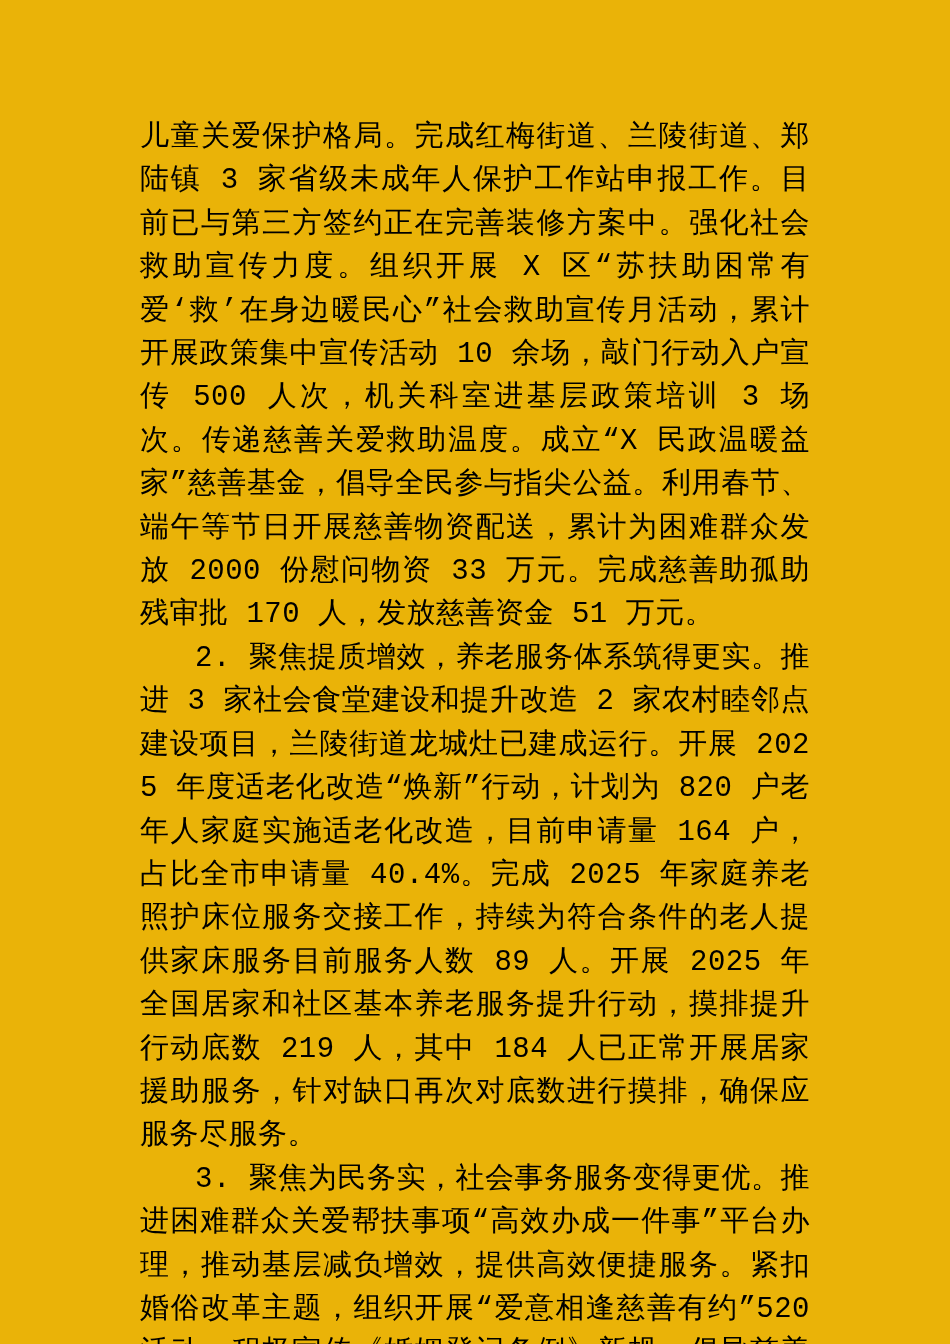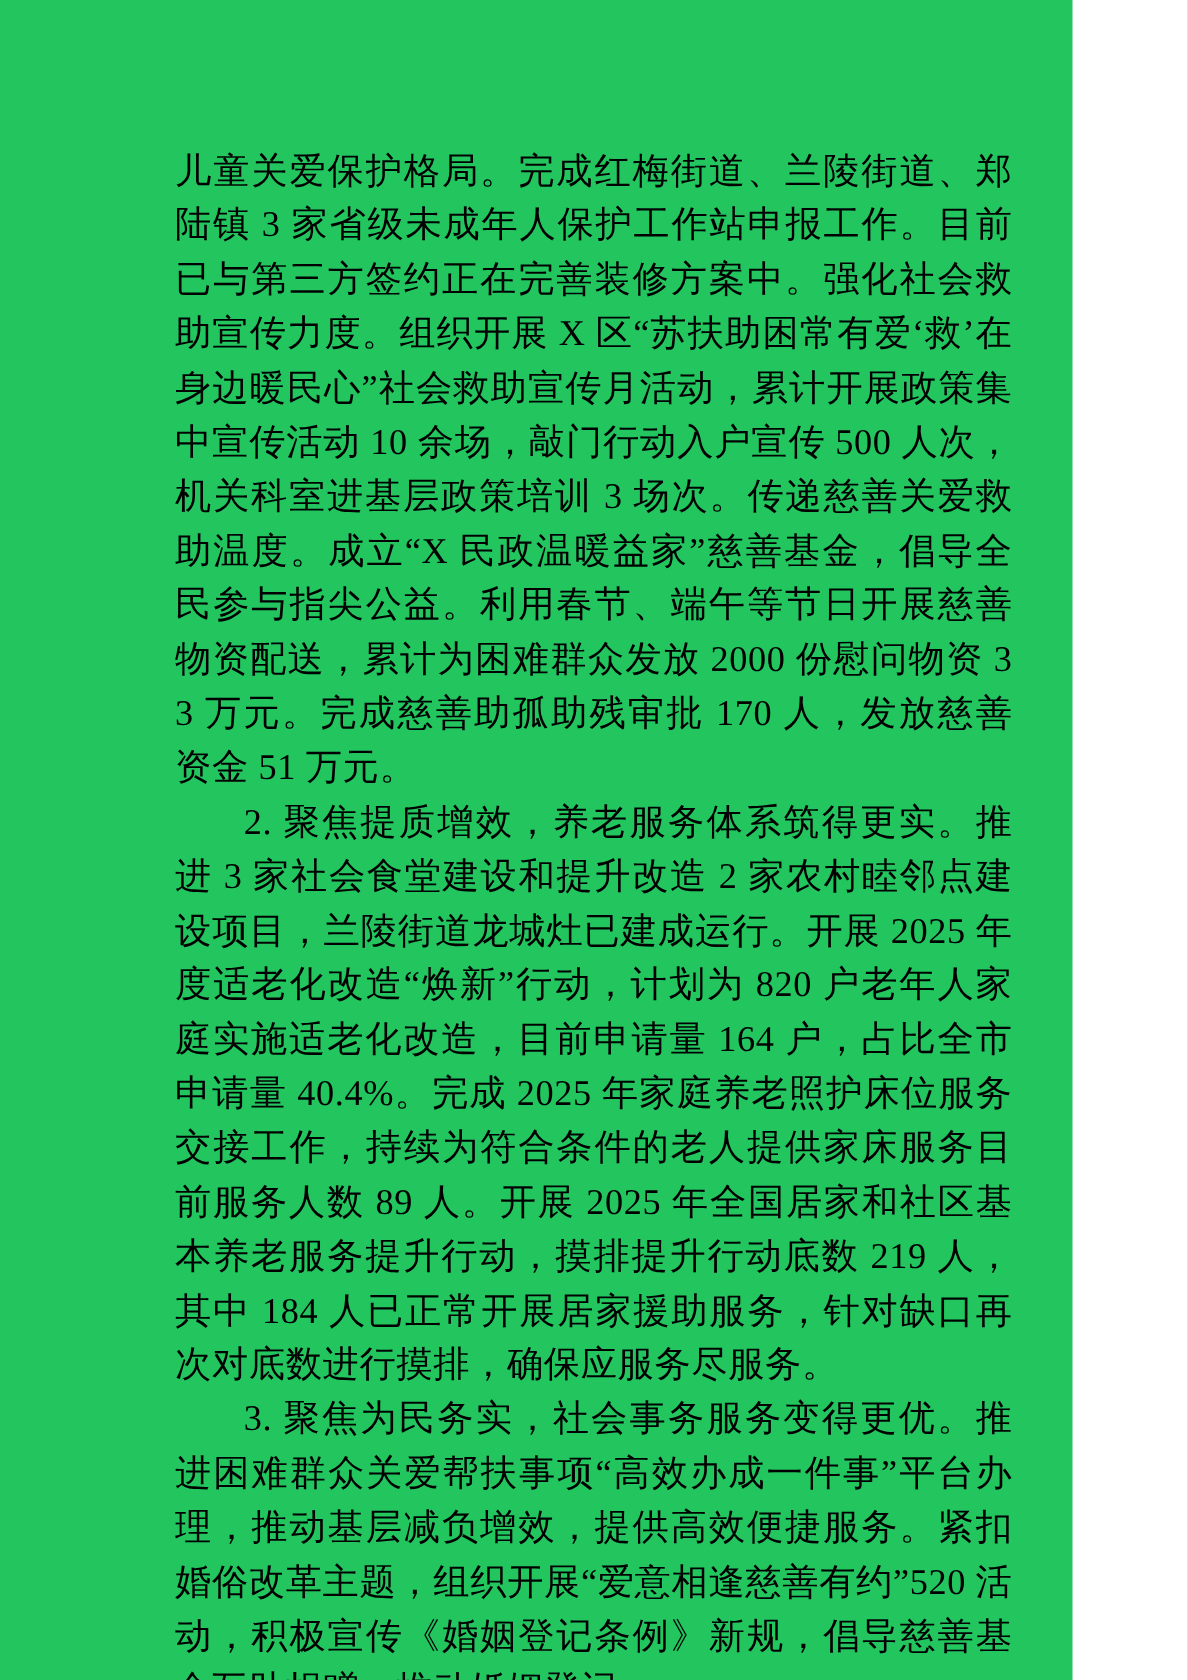--- a/index.html
+++ b/index.html
@@ -2,26 +2,26 @@
 <html lang="zh"><head>
 <meta charset="utf-8">
 <style>
   html, body {
     margin: 0;
     padding: 0;
     background: #ffffff;
   }
   .page {
     position: relative;
-    width: 858px;
+    width: 950px;
     height: 1344px;
-    background: #22c55e;
+    background: #eab308;
     color: #000000;
     overflow: hidden;
-    font-family: Liberation Serif, serif;
+    font-family: Liberation Mono, monospace;
   }
   .content {
     position: absolute;
     top: 116px;
     left: 140px;
     width: 670px;
   }
   .content p {
     margin: 0;
     padding: 0;

